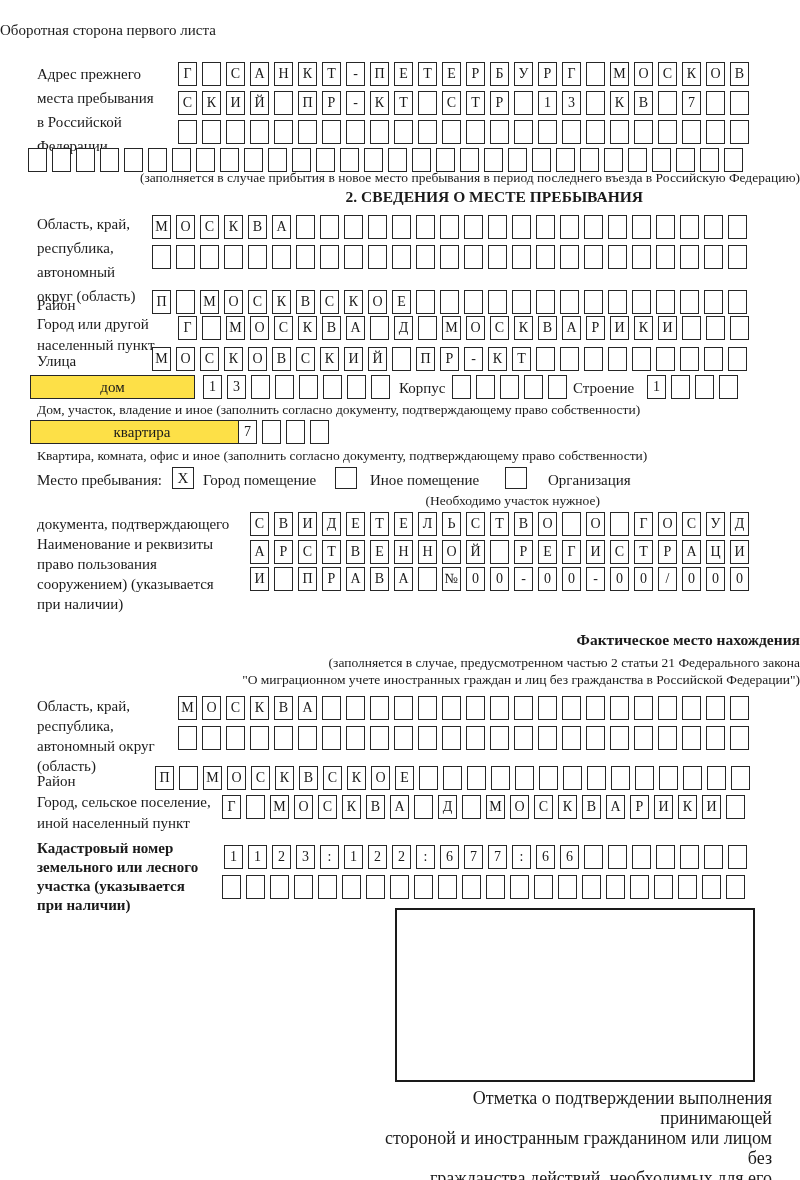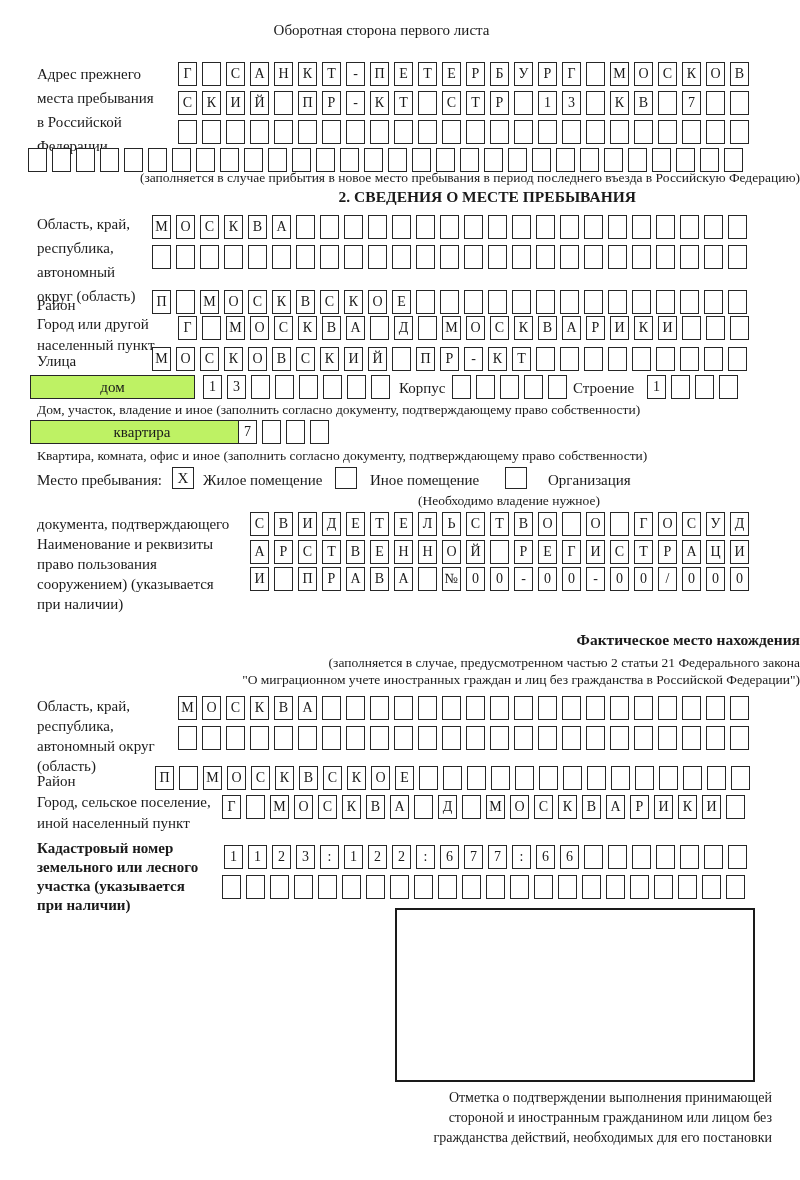--- a/index.html
+++ b/index.html
@@ -16,32 +16,32 @@
     border:1.8px solid #262626; background:#fff;
     display:flex; align-items:center; justify-content:center;
     font-size:14px; line-height:1;
   }
   .lbl { font-size:15px; line-height:24px; white-space:nowrap; }
   .lh20 { line-height:20px; }
   .lh21 { line-height:21px; }
   .lh19 { line-height:19px;font-weight:bold; }
   .note { font-size:13.5px; white-space:nowrap; }
   .center { text-align:right; }
-  .right { text-align:center; }
+  .right { text-align:left; }
   .title { font-weight:bold; font-size:15.5px; }
   .widebox {
-    border:1.8px solid #262626; height:24px; background:#bef264;
+    border:1.8px solid #262626; height:24px; background:#fde047;
     display:flex; align-items:center; justify-content:center; font-size:15px;
   }
   .checkbox {
     width:22px; height:22px; border:1.8px solid #262626; background:#fff;
     display:flex; align-items:center; justify-content:center; font-size:15px;
   }
   .stampbox { border:2px solid #1a1a1a; background:#fff; }
-  .capline { font-size:14px; line-height:20px; }
+  .capline { font-size:18px; line-height:20px; }
 </style>
 </head>
 <body>
 
 <div class="abs note right" style="left:0;top:22px;width:763px;font-size:15px">Оборотная сторона первого листа</div>
 
 <div class="abs lbl" style="left:37px;top:62px">
   <div>Адрес прежнего</div>
   <div>места пребывания</div>
   <div>в Российской</div>
@@ -152,21 +152,21 @@
     <span class="cell"></span>
     <span class="cell"></span>
     <span class="cell"></span>
     <span class="cell"></span>
     <span class="cell"></span>
     <span class="cell"></span>
     <span class="cell"></span>
   </div>
 <div class="abs note center" style="left:0;top:170px;width:800px">(заполняется в случае прибытия в новое место пребывания в период последнего въезда в Российскую Федерацию)</div>
 
-<div class="abs title center" style="left:0;top:188px;width:636px">2. СВЕДЕНИЯ О МЕСТЕ ПРЕБЫВАНИЯ</div>
+<div class="abs title center" style="left:7px;top:188px;width:636px">2. СВЕДЕНИЯ О МЕСТЕ ПРЕБЫВАНИЯ</div>
 
 <div class="abs lbl" style="left:37px;top:212px">
   <div>Область, край,</div>
   <div>республика,</div>
   <div>автономный</div>
   <div>округ (область)</div>
 </div>
 <div class="abs cellrow" style="left:152px;top:215px">
     <span class="cell">М</span>
     <span class="cell">О</span>
@@ -343,26 +343,26 @@
 <div class="abs cellrow" style="left:238px;top:420px">
     <span class="cell">7</span>
     <span class="cell"></span>
     <span class="cell"></span>
     <span class="cell"></span>
   </div>
 <div class="abs note" style="left:37px;top:448px">Квартира, комната, офис и иное (заполнить согласно документу, подтверждающему право собственности)</div>
 
 <div class="abs lbl" style="left:37px;top:468px">Место пребывания:</div>
 <div class="abs checkbox" style="left:172px;top:467px">X</div>
-<div class="abs lbl" style="left:203px;top:468px">Жилое помещение</div>
+<div class="abs lbl" style="left:203px;top:468px">Город помещение</div>
 <div class="abs checkbox" style="left:335px;top:467px"></div>
 <div class="abs lbl" style="left:370px;top:468px">Иное помещение</div>
 <div class="abs checkbox" style="left:505px;top:467px"></div>
 <div class="abs lbl" style="left:548px;top:468px">Организация</div>
-<div class="abs note center" style="left:150px;top:493px;width:450px">(Необходимо владение нужное)</div>
+<div class="abs note center" style="left:150px;top:493px;width:450px">(Необходимо участок нужное)</div>
 
 <div class="abs lbl lh20" style="left:37px;top:514px">
   <div>документа, подтверждающего</div>
   <div>Наименование и реквизиты</div>
   <div>право пользования</div>
   <div>сооружением) (указывается</div>
   <div>при наличии)</div>
 </div>
 <div class="abs cellrow" style="left:250px;top:512px">
     <span class="cell">С</span>

